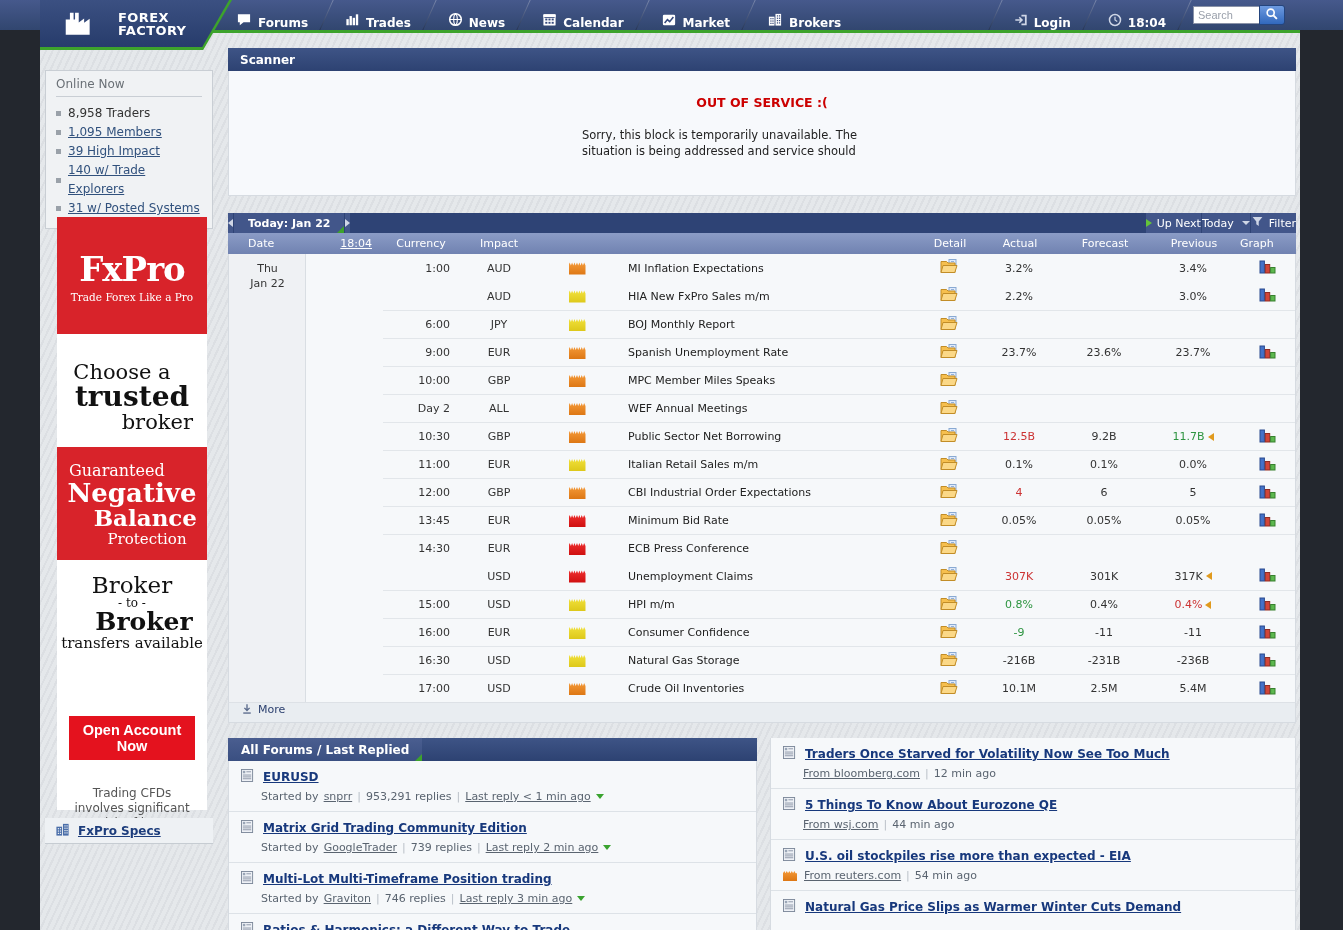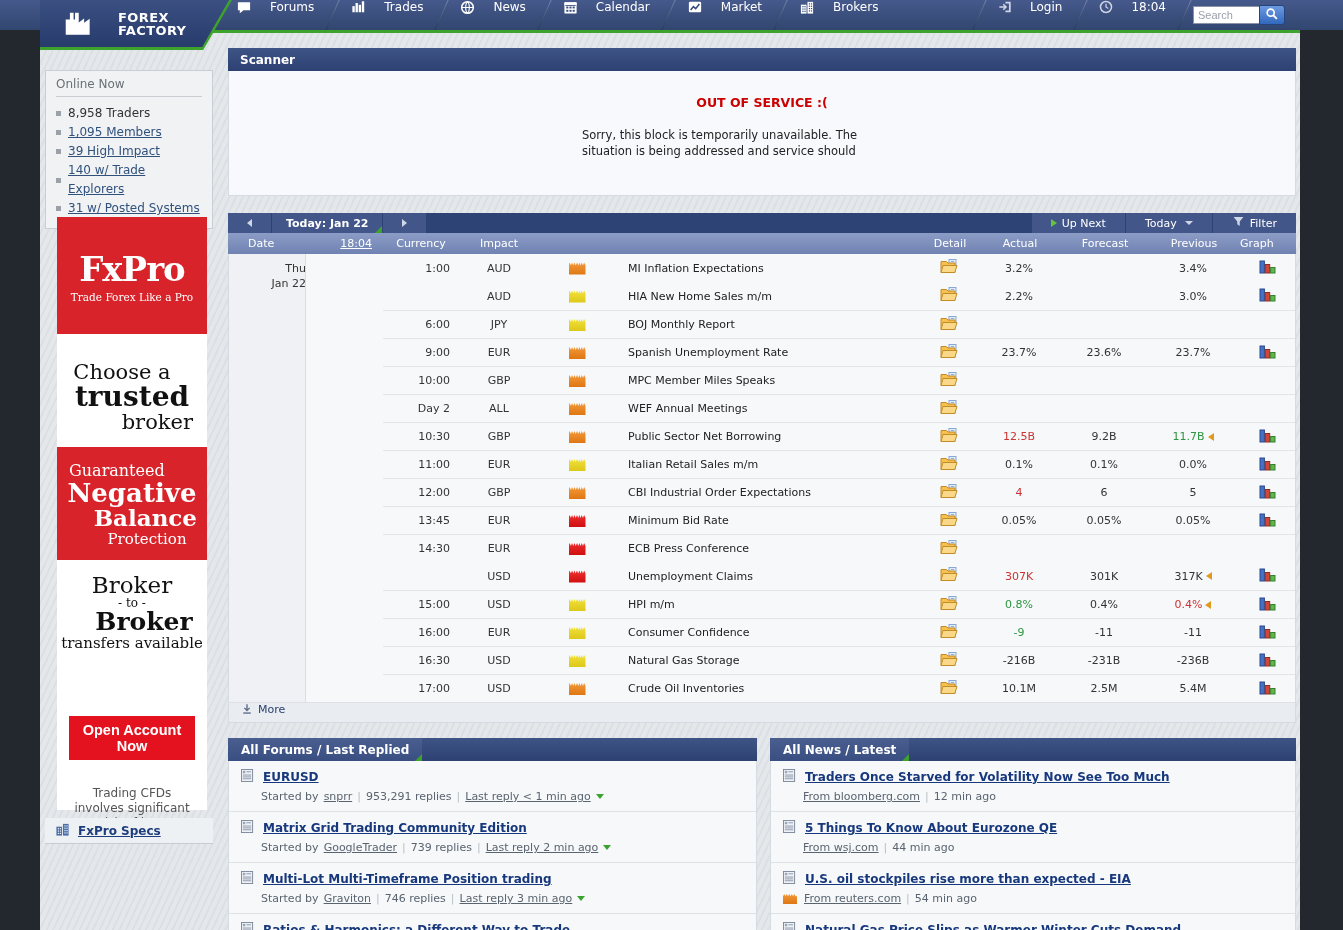--- a/index.html
+++ b/index.html
@@ -3,21 +3,21 @@
 <meta charset="utf-8">
 <style>
   * { margin:0; padding:0; box-sizing:border-box; }
   html,body { width:1343px; height:930px; overflow:hidden; }
   body { background:#23272e; font-family:"DejaVu Sans", sans-serif; font-size:11px; color:#333; }
 
   
   .topnav { position:absolute; top:0; left:0; width:1343px; height:30px;
     background:linear-gradient(#46598c,#31466f); z-index:5; }
   .nav-items { position:absolute; left:218px; top:0; height:30px; display:flex; align-items:stretch; }
-  .nav-item { display:flex; align-items:flex-start; gap:18px; padding:0 18px; color:#fff; font-weight:normal;
+  .nav-item { display:flex; align-items:flex-end; gap:6px; padding:0 18px; color:#fff; font-weight:bold;
     font-size:12px; cursor:pointer; position:relative; }
   .nav-sep { width:1px; background:linear-gradient(rgba(255,255,255,.28),rgba(0,0,0,.25)); transform:skewX(-24deg); }
   .nav-right { position:absolute; right:50px; top:0; height:30px; display:flex; align-items:stretch; }
   .nav-right .nav-item { font-size:12px; }
   .searchwrap { display:flex; align-items:center; padding:0 8px; }
   .searchwrap input { width:66px; height:18px; border:1px solid #8a93a8; border-right:none; padding:0 4px;
     font-size:11px; color:#555; background:#fff; outline:none; }
   .searchwrap input::placeholder { color:#9aa0ab; }
   .searchbtn { width:26px; height:20px; border:1px solid #24457e; border-radius:0 3px 3px 0;
     background:linear-gradient(#6d9ae0,#3168bd); display:flex; align-items:center; justify-content:center; cursor:pointer; }
@@ -80,34 +80,34 @@
     border-left:7px solid transparent; border-bottom:7px solid #3da32c; }
 
   
   .scanner-body { height:125px; background:#f7f9fc; border:1px solid #d6dbe1; border-top:none; text-align:center; }
   .oos { color:#c00; font-weight:bold; font-size:12.5px; padding-top:24px; }
   .oos-msg { margin:18px auto 0; width:360px; text-align:left; font-size:11.5px; color:#222; line-height:15.5px; }
 
   
   .calendar { margin-top:17px; }
   .cal-toolbar { height:20px; background:#2e4375; display:flex; align-items:stretch; }
-  .tb-btn { background:#42568a; color:#fff; display:flex; align-items:center; gap:5px; padding:0 19px;
+  .tb-btn { background:#42568a; color:#fff; display:flex; align-items:center; gap:5px; padding:0 0;
     font-size:11px; cursor:pointer; margin-right:1px; position:relative; }
   .tb-btn.bold { font-weight:bold; padding:0 14px; }
   .tri-l { width:0;height:0;border-top:4px solid transparent;border-bottom:4px solid transparent;border-right:5px solid #cfd6e6; }
   .tri-r { width:0;height:0;border-top:4px solid transparent;border-bottom:4px solid transparent;border-left:5px solid #cfd6e6; }
   .tri-play { width:0;height:0;border-top:4px solid transparent;border-bottom:4px solid transparent;border-left:6px solid #64c43a; }
   .tri-down { width:0;height:0;border-left:4px solid transparent;border-right:4px solid transparent;border-top:4px solid #cfd6e6; margin-left:3px; }
   .tb-spacer { flex:1; }
   .cal-colhead { height:21px; background:linear-gradient(#8b9cc6,#7082b1); display:flex; align-items:center;
     color:#fff; font-size:11px; }
   .cal-colhead .u { text-decoration:underline; cursor:pointer; }
   .cal-rows { position:relative; background:#f6f8fa; border-left:1px solid #d6dbe1; border-right:1px solid #d6dbe1; }
   .datecol-bg { position:absolute; left:0; top:0; bottom:0; width:77px; background:#eff1f4; border-right:1px solid #d9dee3; }
-  .date-label { position:absolute; left:0; top:7px; width:77px; text-align:right; line-height:15px; color:#333; }
+  .date-label { position:absolute; left:0; top:7px; width:77px; text-align:center; line-height:15px; color:#333; }
   .cal-row { display:flex; height:28px; position:relative; }
   .cal-row .rest { margin-left:77px; flex:1; display:flex; align-items:center; }
   .cal-row.newgroup .rest { border-top:1px solid #e2e6ea; }
   .c-time { width:73px; text-align:right; padding-right:6px; color:#333; }
   .c-cur  { width:86px; text-align:center; color:#333; }
   .c-imp  { width:70px; display:flex; justify-content:center; }
   .c-event{ flex:1; padding-left:16px; color:#222; }
   .c-det  { width:56px; display:flex; justify-content:center; cursor:pointer; }
   .c-act, .c-fc { width:84px; text-align:center; }
   .c-fc { width:86px; color:#333; }
@@ -435,21 +435,21 @@
             </div>
           </div>
           <div class="cal-row">
             <div style="width: 77px;"></div>
             <div class="rest">
               <span class="c-time"></span>
               <span class="c-cur">AUD</span>
               <span class="c-imp">
                 <span class="impact imp-yellow"></span>
               </span>
-              <span class="c-event">HIA New Home Sales m/m</span>
+              <span class="c-event">HIA New FxPro Sales m/m</span>
               <span class="c-det">
                 <span><svg width="18" height="15" viewBox="0 0 18 15">
                     <rect x="9" y="0.5" width="7" height="6.5" fill="#dfeafc" stroke="#89a9d2"></rect>
                     <path d="M11 2.5h3M11 4.5h3" stroke="#89a9d2" stroke-width="0.9"></path>
                     <path d="M1 2.5h5.5L8 4h7v9.5H1z" fill="#f6bf4e" stroke="#c28d27"></path>
                     <path d="M3 6.5h14l-2.2 7H1z" fill="#fbd887" stroke="#c28d27"></path>
                   </svg></span>
               </span>
               <span class="c-act" style="color: rgb(51, 51, 51);">2.2%</span>
               <span class="c-fc"></span>
@@ -960,26 +960,20 @@
                     <rect x="0.5" y="0.5" width="12" height="13" fill="#eef1f6" stroke="#7c8799"></rect>
                     <rect x="2" y="2" width="2.6" height="2.6" fill="#9aa5b6"></rect>
                     <path d="M5.8 3h5M2 6.5h9M2 8.5h9M2 10.5h9" stroke="#8a94a6" stroke-width="1"></path>
                   </svg></span>
                 <a>Ratios &amp; Harmonics: a Different Way to Trade</a>
               </div>
             </div>
           </div>
       </div>
       <div style="width:526px;">
-        <div class="phead">
-          <div class="tab">
-            <span>All News / Latest</span>
-            <span class="tab-corner"></span>
-          </div>
-        </div>
         <div class="bpanel" id="news-list">
             <div class="list-item">
               <div class="li-title">
                 <span><svg width="13" height="13" viewBox="0 0 14 14">
                     <rect x="0.5" y="0.5" width="12" height="13" fill="#eef1f6" stroke="#7c8799"></rect>
                     <rect x="2" y="2" width="2.6" height="2.6" fill="#9aa5b6"></rect>
                     <path d="M5.8 3h5M2 6.5h9M2 8.5h9M2 10.5h9" stroke="#8a94a6" stroke-width="1"></path>
                   </svg></span>
                 <a>Traders Once Starved for Volatility Now See Too Much</a>
               </div>

